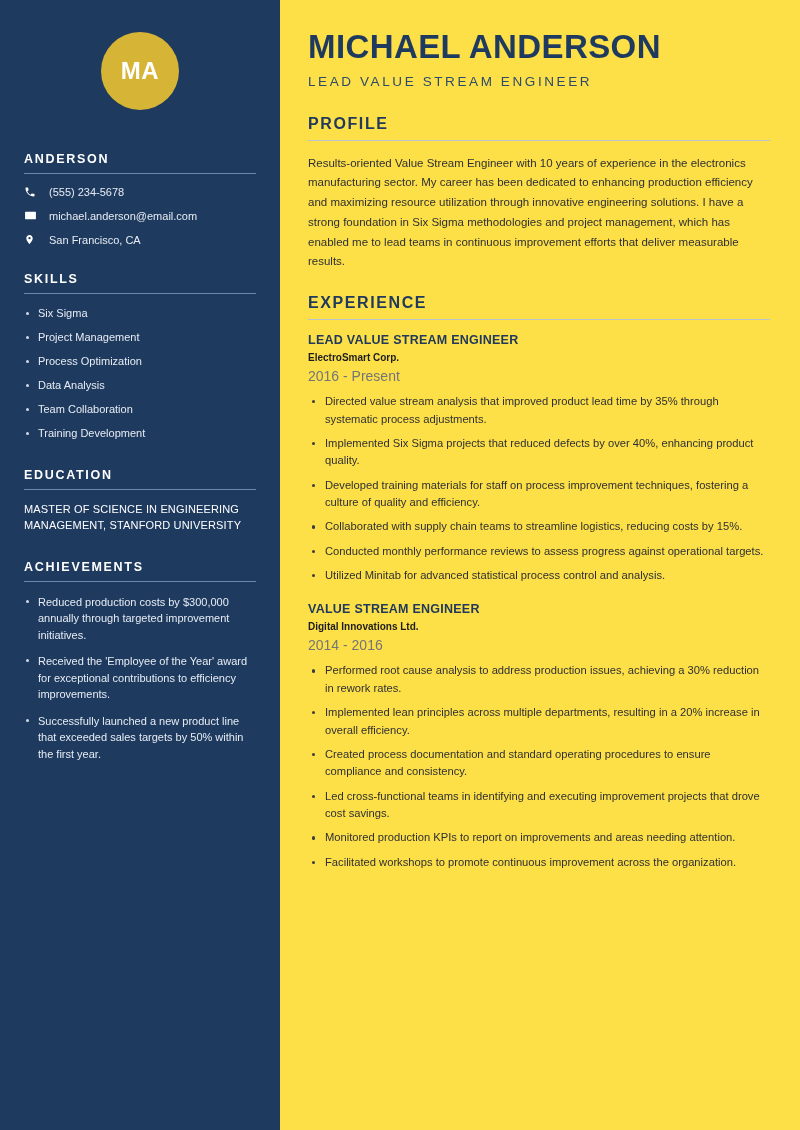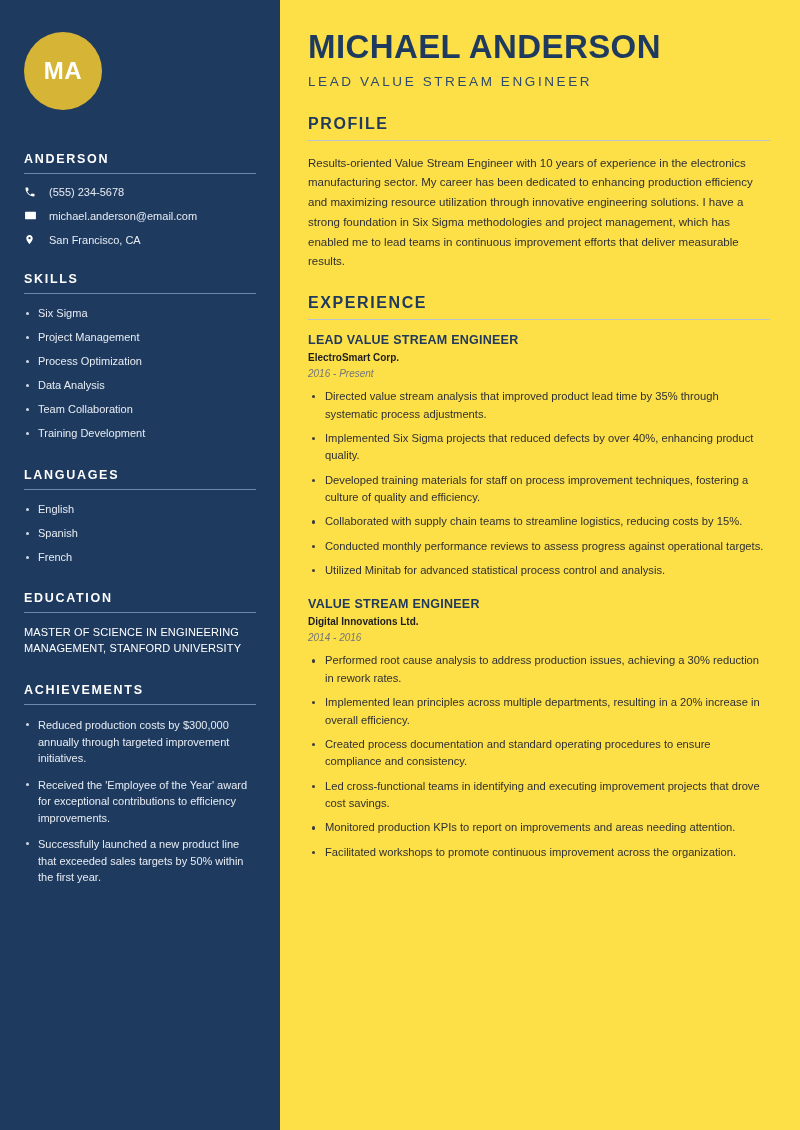--- a/index.html
+++ b/index.html
@@ -28,20 +28,21 @@
   .sidebar {
     width: 280px;
     flex: 0 0 280px;
     background: #1f3a5f;
     padding: 32px 24px 30px 24px;
     color: #ffffff;
   }
 
   .avatar-wrap {
     display: flex;
+    justify-content: center;
     margin-bottom: 42px;
   }
 
   .avatar {
     width: 78px;
     height: 78px;
     border-radius: 50%;
     background: #d6b436;
     display: flex;
     align-items: center;
@@ -182,22 +183,21 @@
   }
 
   .job-company {
     font-size: 10px;
     font-weight: bold;
     color: #1d1d1f;
     margin-bottom: 5px;
   }
 
   .job-dates {
-    font-size: 10px;
-    font-style: italic;
+    font-size: 14px;
     color: #73757a;
     margin-bottom: 9px;
   }
 
   ul.job-list {
     list-style: none;
     margin: 0;
     padding: 0;
   }
   ul.job-list li {
@@ -269,29 +269,20 @@
       <ul class="side-list" id="skills-list">
           <li>Six Sigma</li>
           <li>Project Management</li>
           <li>Process Optimization</li>
           <li>Data Analysis</li>
           <li>Team Collaboration</li>
           <li>Training Development</li>
         </ul>
     </section>
 
-    <section class="side-section">
-      <div class="side-heading">LANGUAGES</div>
-      <div class="side-rule"></div>
-      <ul class="side-list" id="languages-list">
-          <li>English</li>
-          <li>Spanish</li>
-          <li>French</li>
-        </ul>
-    </section>
 
     <section class="side-section">
       <div class="side-heading">EDUCATION</div>
       <div class="side-rule"></div>
       <div id="education-list">
           <div class="education-entry">MASTER OF SCIENCE IN ENGINEERING MANAGEMENT, STANFORD UNIVERSITY</div>
         </div>
     </section>
 
     <section class="side-section">

